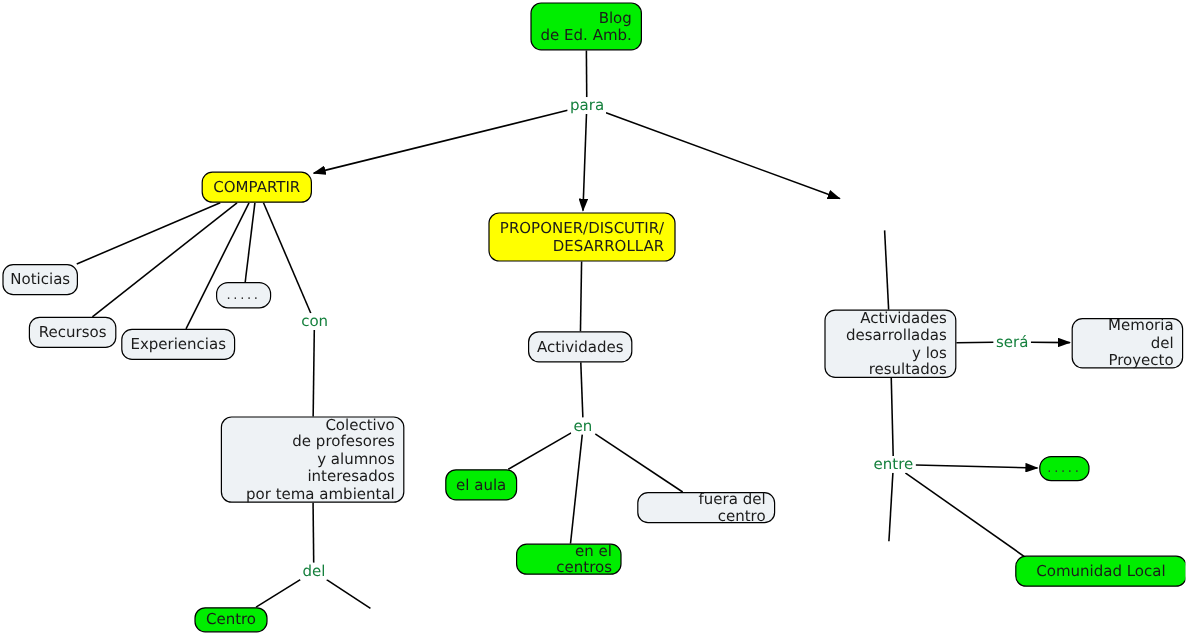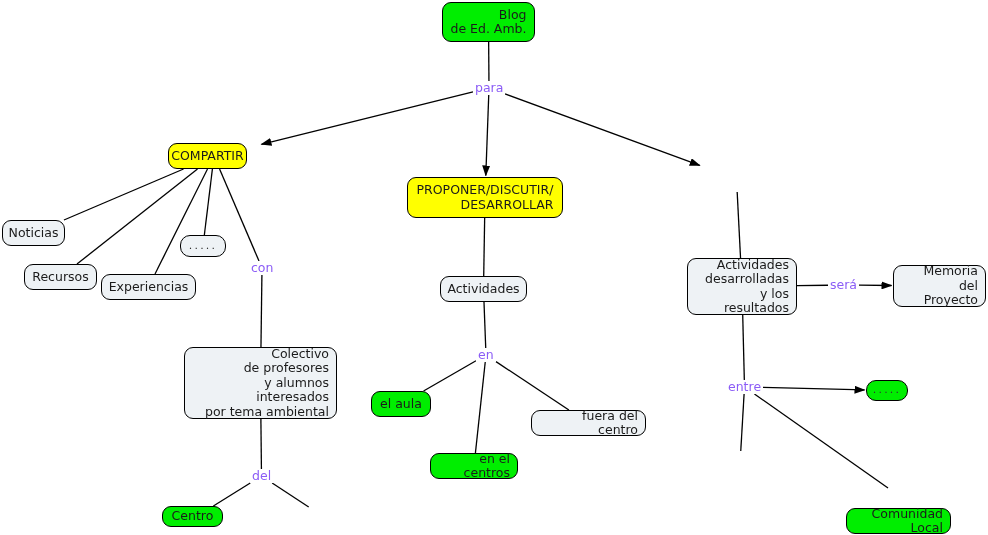--- a/index.html
+++ b/index.html
@@ -50,21 +50,21 @@
   .node.dots {
     letter-spacing: 2.2px;
     font-size: 11px;
     color: #333;
     border-radius: 10px;
   }
   .linklabel {
     position: absolute;
     font-size: 12.5px;
     line-height: 14px;
-    color: #8b5cf6;
+    color: #15803d;
     background: #ffffff;
     padding: 0 2px;
     white-space: nowrap;
     z-index: 4;
   }
 </style>
 </head>
 <body>
 
 <div id="canvas">
@@ -97,21 +97,21 @@
         <line x1="797.00" y1="285.69" x2="828.00" y2="285.23" stroke="#000000" stroke-width="1.3"></line>
         <line x1="859.00" y1="285.16" x2="891.50" y2="285.50" stroke="#000000" stroke-width="1.3" marker-end="url(#ah)"></line>
         <line x1="742.71" y1="315.00" x2="744.33" y2="380.00" stroke="#000000" stroke-width="1.3"></line>
         <line x1="763.00" y1="387.45" x2="864.50" y2="389.95" stroke="#000000" stroke-width="1.3" marker-end="url(#ah)"></line>
         <line x1="744.09" y1="394.00" x2="740.76" y2="451.00" stroke="#000000" stroke-width="1.3"></line>
         <line x1="754.45" y1="394.00" x2="888.03" y2="488.00" stroke="#000000" stroke-width="1.3"></line>
       </g>
   </svg>
 <div class="node green" style="left: 442px; top: 2px; width: 93px; height: 40px;">Blog
 de Ed. Amb.</div>
-    <div class="node yellow" style="left: 168px; top: 143px; width: 79px; height: 26px;">COMPARTIR</div>
+    <div class="node yellow" style="left: 168px; top: 143px; width: 92px; height: 26px;">COMPARTIR</div>
     <div class="node yellow" style="left: 407px; top: 177px; width: 156px; height: 41px;">PROPONER/DISCUTIR/
 DESARROLLAR</div>
     <div class="node plain" style="left: 2px; top: 220px; width: 63px; height: 26px;">Noticias</div>
     <div class="node plain" style="left: 24px; top: 264px; width: 73px; height: 26px;">Recursos</div>
     <div class="node plain" style="left: 101px; top: 274px; width: 95px; height: 26px;">Experiencias</div>
     <div class="node plain dots" style="left: 180px; top: 235px; width: 46px; height: 22px;">.....</div>
     <div class="node plain" style="left: 184px; top: 347px; width: 153px; height: 72px;">Colectivo
 de profesores
 y alumnos interesados
 por tema ambiental</div>
@@ -119,20 +119,20 @@
     <div class="node plain" style="left: 440px; top: 276px; width: 87px; height: 26px;">Actividades</div>
     <div class="node green" style="left: 371px; top: 391px; width: 60px; height: 26px;">el aula</div>
     <div class="node green" style="left: 430px; top: 453px; width: 88px; height: 26px;">en el centros</div>
     <div class="node plain" style="left: 531px; top: 410px; width: 115px; height: 26px;">fuera del centro</div>
     <div class="node plain" style="left: 687px; top: 258px; width: 110px; height: 57px;">Actividades
 desarrolladas
 y los resultados</div>
     <div class="node plain" style="left: 893px; top: 265px; width: 93px; height: 42px;">Memoria
 del Proyecto</div>
     <div class="node green dots" style="left: 866px; top: 380px; width: 42px; height: 21px;">.....</div>
-    <div class="node green" style="left: 846px; top: 508px; width: 105px; height: 26px;">Comunidad Local</div>
+    <div class="node green" style="left: 846px; top: 463px; width: 143px; height: 26px;">Comunidad Local</div>
     <div class="linklabel" style="left: 473px; top: 81px;">para</div>
     <div class="linklabel" style="left: 249px; top: 261px;">con</div>
     <div class="linklabel" style="left: 250px; top: 469px;">del</div>
     <div class="linklabel" style="left: 476px; top: 348px;">en</div>
     <div class="linklabel" style="left: 828px; top: 278px;">será</div>
     <div class="linklabel" style="left: 726px; top: 380px;">entre</div>
   </div>
 
 </body></html>

